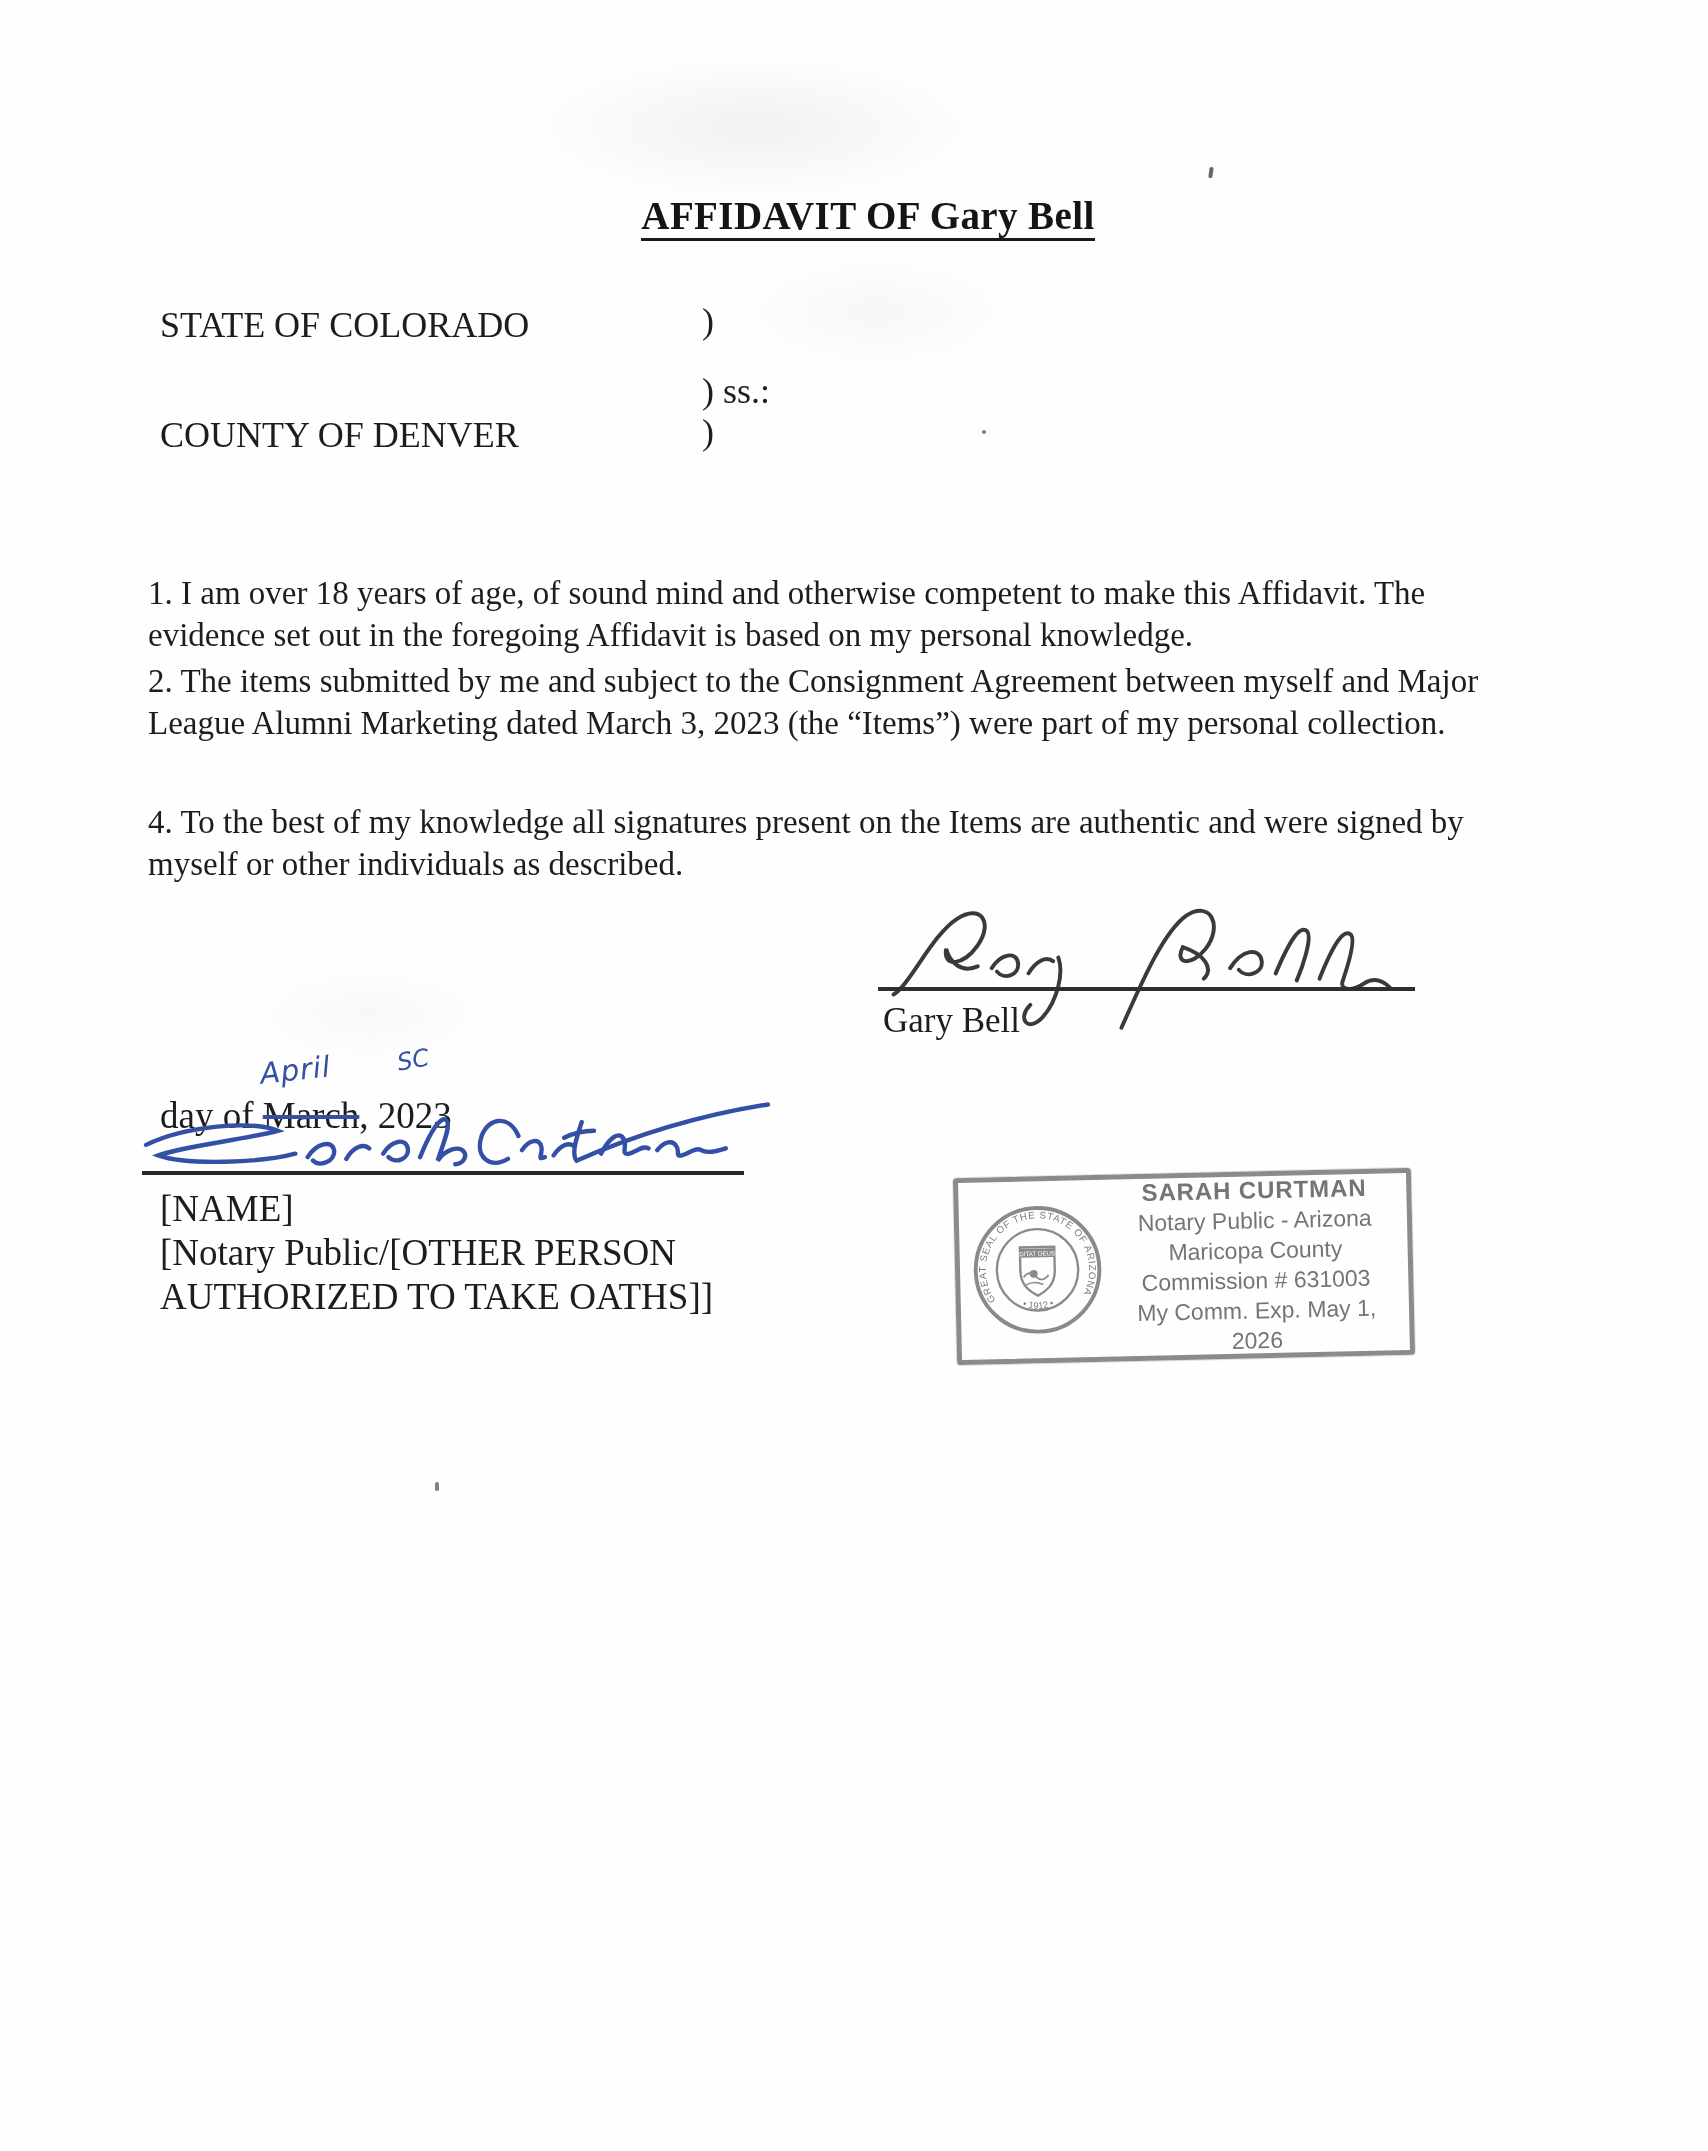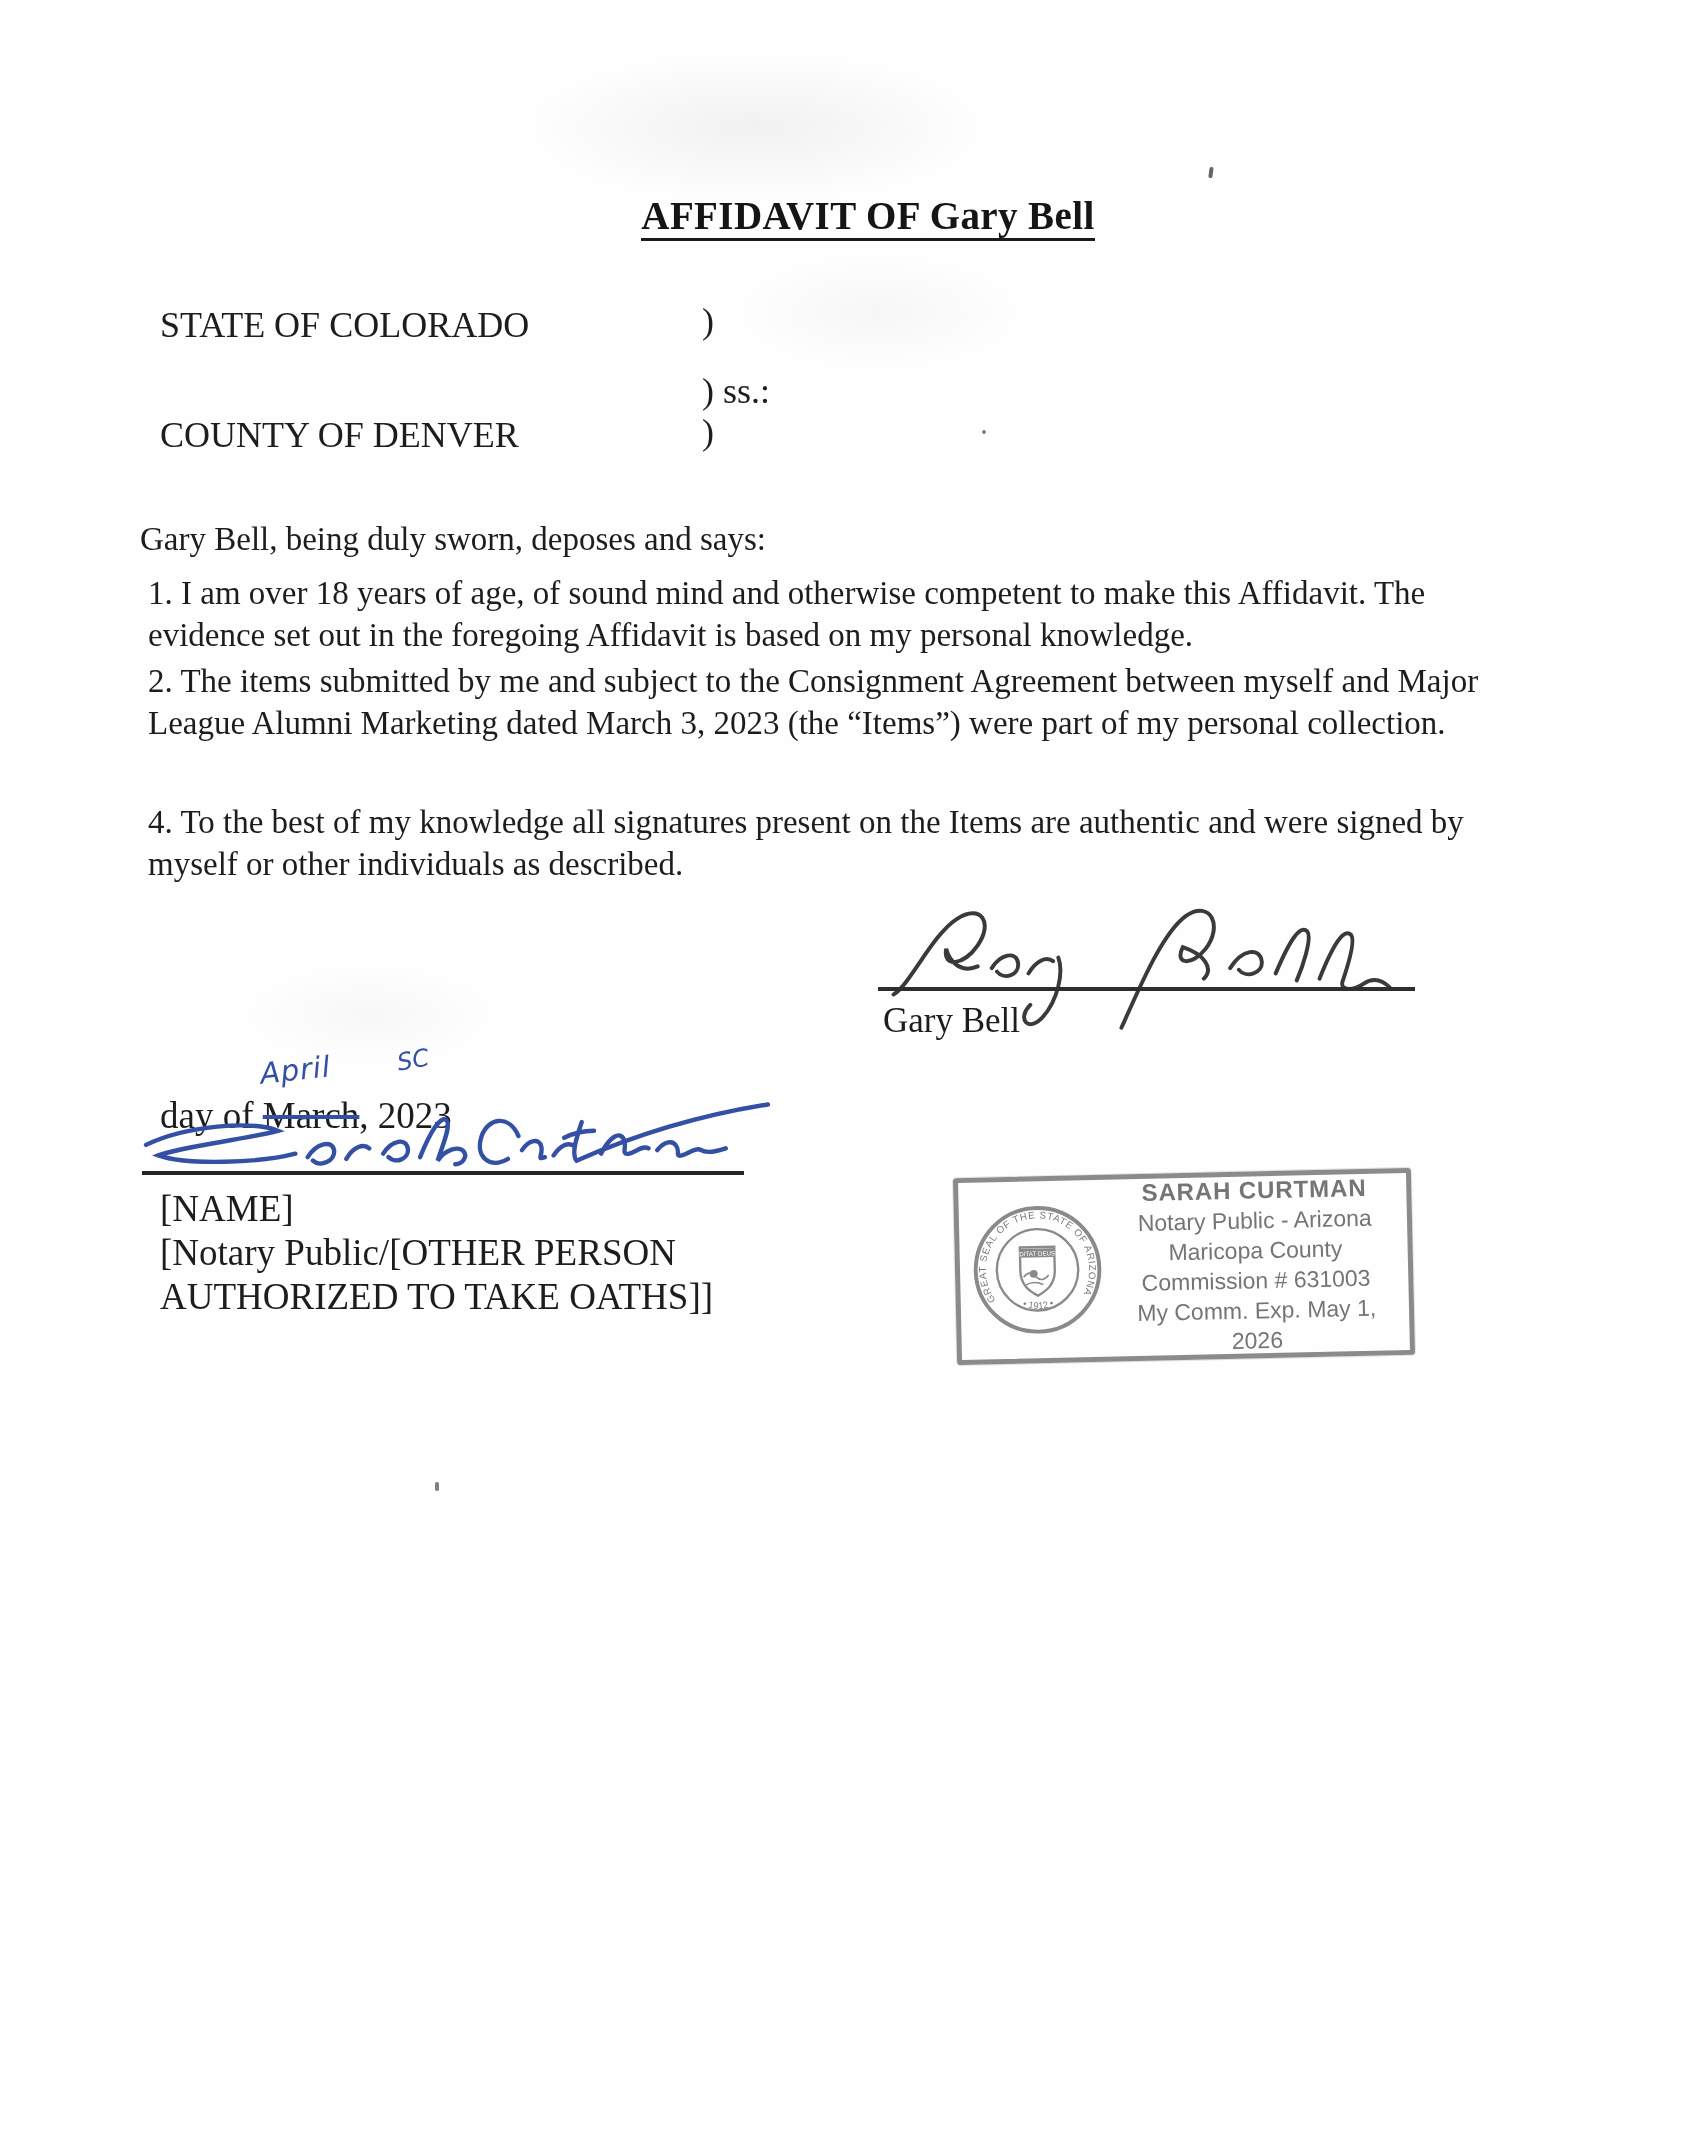--- a/index.html
+++ b/index.html
@@ -85,21 +85,20 @@
   <div class="title">
     <span class="underlined">AFFIDAVIT OF Gary Bell</span>
   </div>
 
   <div class="venue-state">STATE OF COLORADO</div>
   <div class="venue-paren1">)</div>
   <div class="venue-ss">) ss.:</div>
   <div class="venue-county">COUNTY OF DENVER</div>
   <div class="venue-paren2">)</div>
 
-  <div class="intro">Gary Bell, being duly sworn, deposes and says:</div>
 
   <div class="para para1">1. I am over 18 years of age, of sound mind and otherwise competent to make this Affidavit. The
 evidence set out in the foregoing Affidavit is based on my personal knowledge.</div>
   <div class="para para2">2. The items submitted by me and subject to the Consignment Agreement between myself and Major
 League Alumni Marketing dated March 3, 2023 (the “Items”) were part of my personal collection.</div>
   <div class="para para4">4. To the best of my knowledge all signatures present on the Items are authentic and were signed by
 myself or other individuals as described.</div>
 
   <svg class="affiant-sig-svg" viewBox="0 0 660 170" fill="none" stroke="#3a3a3a" stroke-width="4.5" stroke-linecap="round" aria-label="Gary Bell">
     <path d="M 38 118 C 56 108, 82 50, 110 32 C 138 14, 152 36, 134 62 C 118 85, 94 88, 98 66 C 102 82, 116 94, 134 86 M 150 88 C 160 72, 178 68, 180 82 C 182 96, 164 102, 156 92 M 192 94 C 200 80, 212 74, 220 80 M 226 76 C 232 92, 226 124, 208 144 C 192 162, 178 146, 194 130"></path>

